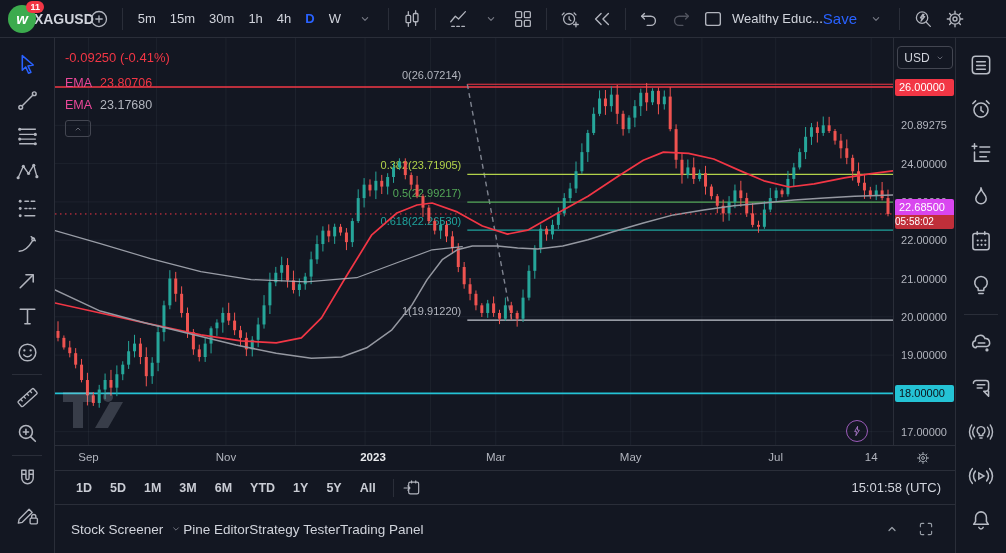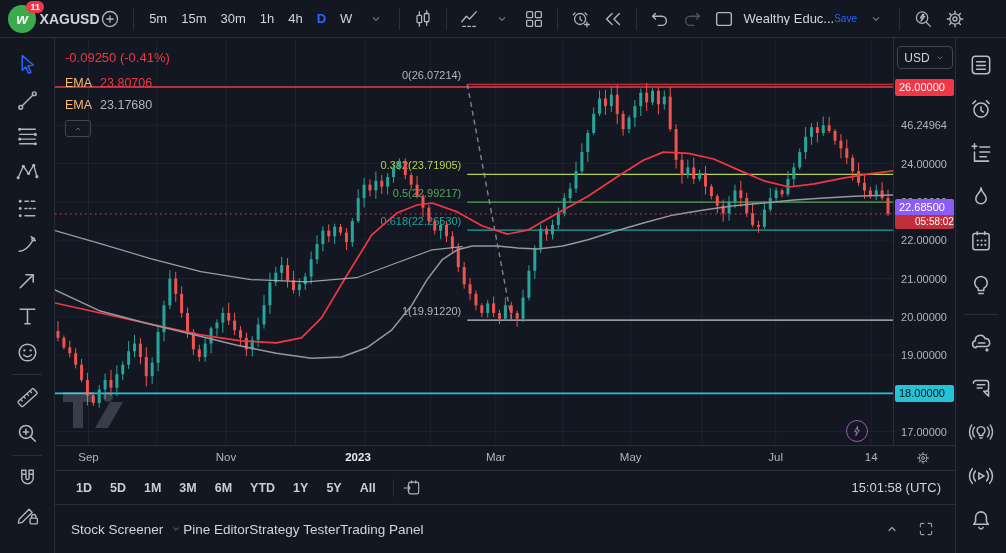--- a/index.html
+++ b/index.html
@@ -21,21 +21,21 @@
   .tbtn svg { width:22px; height:22px; }
   .sym { font-size:14px; font-weight:bold; color:#d1d4dc; padding:0 6px 0 2px; }
   .tsep { width:1px; height:22px; background:#2a2e39; margin:0 6px; flex:none; }
   .ivbtn { font-size:13px; color:#d1d4dc; padding:3px 7px; border-radius:4px; }
   .ivbtn.active { color:#2962ff; font-weight:bold; }
   .chev { color:#787b86; } .chev svg { width:16px; height:16px; }
   .dim { color:#50535e; }
   .layout-name { display:flex; flex-direction:row; align-items:center; line-height:13px; padding:0 2px; }
   .layout-name .nm { font-size:13px; color:#d1d4dc; max-width:96px; white-space:nowrap;
     overflow:hidden; text-overflow:ellipsis; }
-  .layout-name .sv { font-size:10px; color:#2962ff; }
+  .layout-name .sv { font-size:15px; color:#2962ff; }
   .top-right { margin-left:auto; display:flex; align-items:center; gap:2px; padding-right:26px; }
 
   
   .main { flex:1; display:flex; min-height:0; }
   .left-toolbar { width:55px; flex:none; border-right:1px solid #2a2e39; display:flex;
     flex-direction:column; align-items:center; padding-top:8px; }
   .tool { width:38px; height:36px; display:flex; align-items:center; justify-content:center;
     border-radius:4px; color:#b2b5be; flex:none; }
   .tool svg { width:25px; height:25px; }
   .tool.active { color:#2962ff; }
@@ -50,21 +50,21 @@
 
   .center { flex:1; min-width:0; display:flex; flex-direction:column; }
   .chart-row { height:407px; display:flex; flex:none; }
   .plot { width:838px; position:relative; flex:none; }
   #chart-svg { position:absolute; left:0; top:0; }
 
   
   .legend { position:absolute; left:10px; top:12px; z-index:5; }
   .legend .chg { font-size:13px; font-weight:500; color:#f23645; margin-bottom:7px; }
   .lrow { display:flex; gap:8px; font-size:12.5px; height:22px; align-items:center; }
-  .lrow .lname { color:#fdba74; }
+  .lrow .lname { color:#ec4899; }
   .collapse-btn { width:26px; height:17px; border:1px solid #434651; border-radius:3px;
     display:flex; align-items:center; justify-content:center; color:#787b86; margin-top:4px; }
   .collapse-btn svg { width:12px; height:12px; }
 
   .watermark { position:absolute; left:8px; top:354px; z-index:1; }
   .flash-btn { position:absolute; left:791px; top:382px; width:22px; height:22px;
     border:1.5px solid #9c5bba; border-radius:50%; color:#b57fd6; display:flex;
     align-items:center; justify-content:center; z-index:5; }
   .flash-btn svg { width:14px; height:14px; }
 
@@ -75,21 +75,21 @@
     border-radius:4px; display:flex; align-items:center; justify-content:center; gap:4px;
     font-size:12px; color:#d1d4dc; }
   .usd-box svg { width:12px; height:12px; color:#787b86; }
   .ptick { position:absolute; right:8px; height:14px; line-height:14px; }
   .pbadge { position:absolute; left:1px; width:59px; border-radius:2px; color:#fff;
     font-size:11px; text-align:left; padding-left:4px; z-index:4; }
   .pbadge.alert { height:17px; line-height:17px; }
   .pbadge.level { height:17px; line-height:17px; color:#0c1118; font-weight:500; }
   .pbadge.last { height:30px; padding:0; overflow:hidden; }
   .pbadge.last .l1 { height:16px; line-height:16px; padding-left:4px; }
-  .pbadge.last .l2 { height:14px; line-height:14px; padding-left:20px; font-size:10px; }
+  .pbadge.last .l2 { height:14px; line-height:14px; padding-left:0; font-size:10px; }
 
   
   .time-axis { height:25px; flex:none; border-top:1px solid #2a2e39; position:relative;
     font-size:11.5px; color:#b2b5be; }
   .tlabel { position:absolute; top:5px; transform:translateX(-50%); }
   .tlabel.strong { color:#e8eaed; font-weight:bold; }
   .axis-gear { position:absolute; left:860px; top:4px; color:#9aa0a9; }
   .axis-gear svg { width:16px; height:16px; }
 
   
@@ -937,46 +937,46 @@
 
         <div class="price-scale" id="price-scale">
           <div class="usd-box">
             <span>USD</span>
             <svg>
                 <use href="#i-chevron-down"></use>
               </svg>
           </div>
           <div class="pbadge alert" id="badge-alert" style="top: 40.5px; background: rgb(242, 54, 69);">26.00000</div>
           <div class="pbadge last" id="badge-last" style="top: 160.964px;">
-            <div class="l1" style="background: #8b5cf6;">22.68500</div>
+            <div class="l1" style="background: #d946ef;">22.68500</div>
             <div class="l2" style="background: rgb(192, 47, 58);">05:58:02</div>
           </div>
           <div class="pbadge level" id="badge-level" style="top: 346.9px; background: rgb(36, 195, 213);">18.00000</div>
         <div class="ptick" style="top: 42px;">26.00000</div>
-            <div class="ptick" style="top: 80.3px;">46.24964</div>
+            <div class="ptick" style="top: 80.3px;">20.89275</div>
             <div class="ptick" style="top: 118.6px;">24.00000</div>
             <div class="ptick" style="top: 156.9px;">23.00000</div>
             <div class="ptick" style="top: 195.2px;">22.00000</div>
             <div class="ptick" style="top: 233.5px;">21.00000</div>
             <div class="ptick" style="top: 271.8px;">20.00000</div>
             <div class="ptick" style="top: 310.1px;">19.00000</div>
             <div class="ptick" style="top: 348.4px;">18.00000</div>
             <div class="ptick" style="top: 386.7px;">17.00000</div>
           </div>
       </div>
 
       <div class="time-axis" id="time-axis">
         <div class="axis-gear">
           <svg>
               <use href="#i-gear"></use>
             </svg>
         </div>
       <div class="tlabel" style="left: 33.52px;">Sep</div>
           <div class="tlabel" style="left: 170.952px;">Nov</div>
-          <div class="tlabel strong" style="left: 303px;">2023</div>
+          <div class="tlabel strong" style="left: 318px;">2023</div>
           <div class="tlabel" style="left: 440.788px;">Mar</div>
           <div class="tlabel" style="left: 575.706px;">May</div>
           <div class="tlabel" style="left: 720.68px;">Jul</div>
           <div class="tlabel" style="left: 816.212px;">14</div>
         </div>
 
       <div class="range-row">
         <div id="ranges" style="display:flex;align-items:center">
             <div class="rngbtn">1D</div>
             <div class="rngbtn">5D</div>

